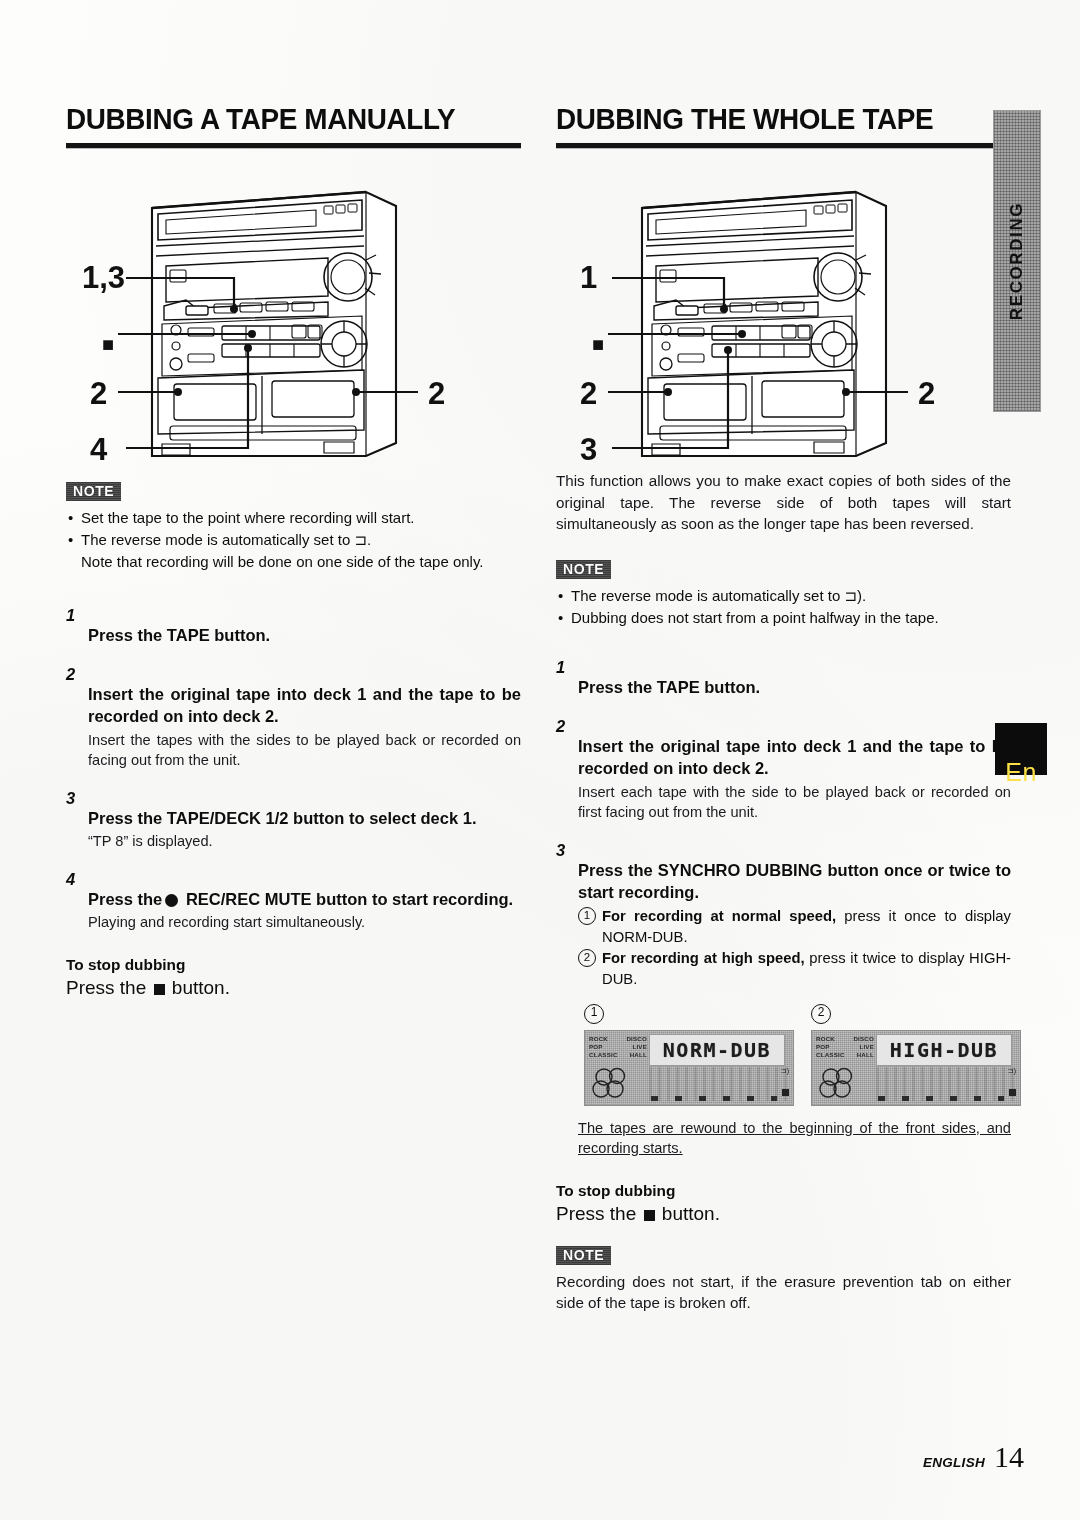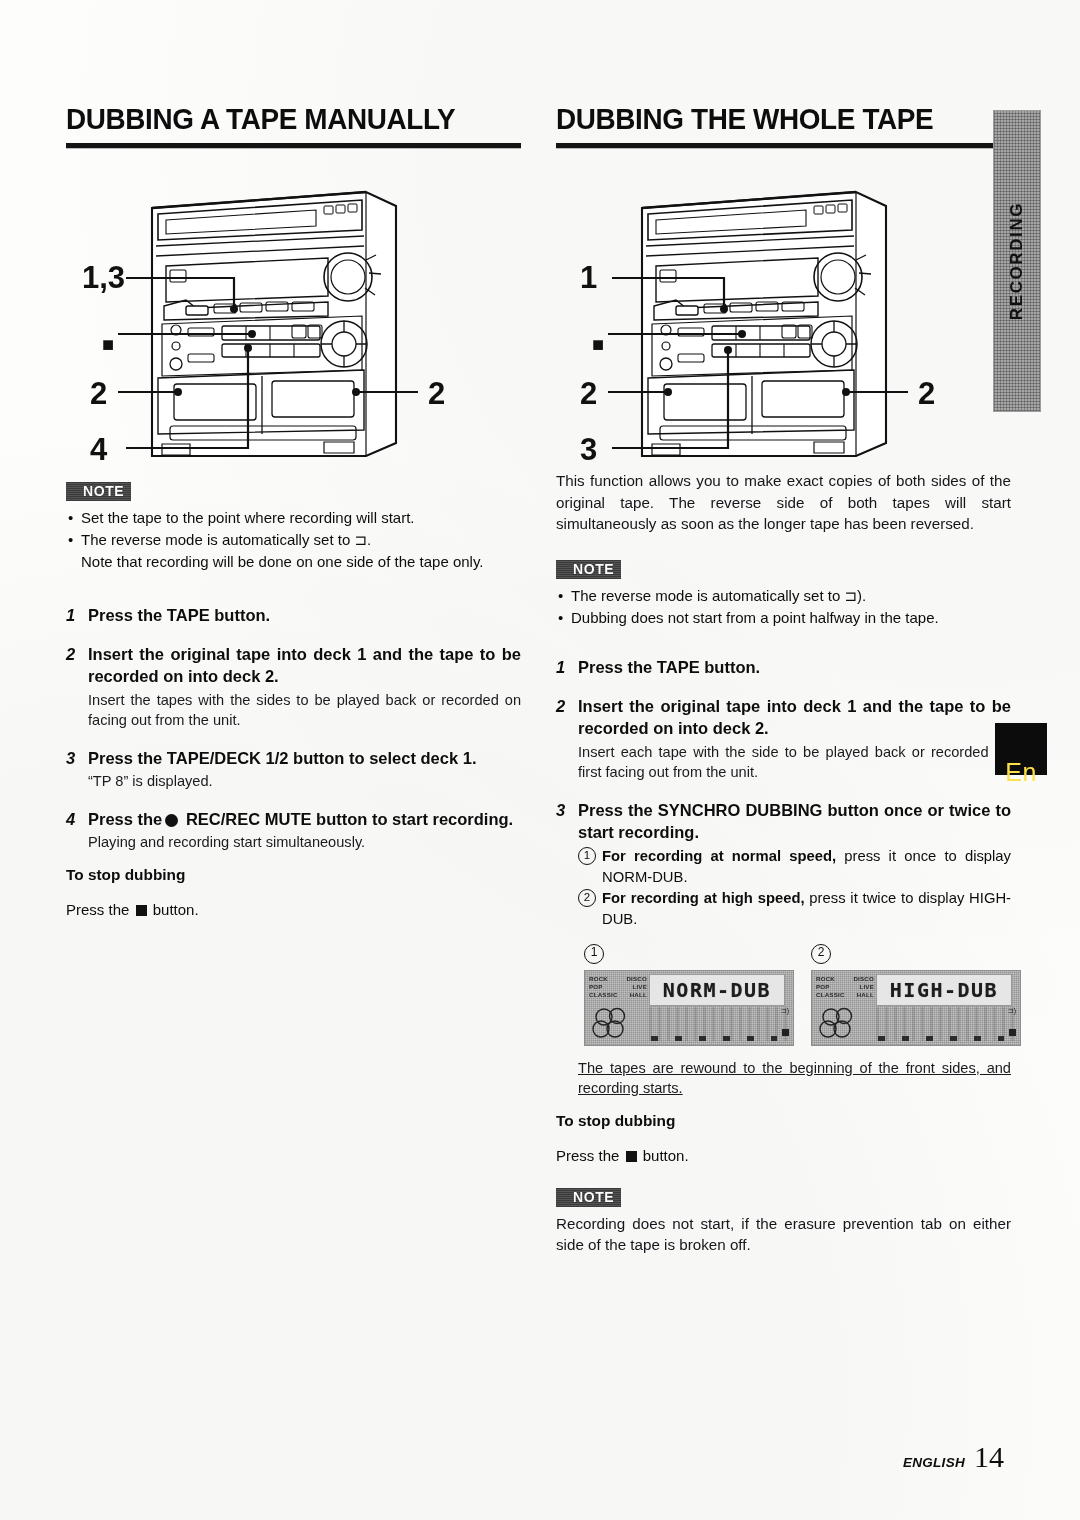--- a/index.html
+++ b/index.html
@@ -50,21 +50,21 @@
   .para{
     font-size:15.2px;line-height:21.5px;text-align:justify;margin:0 0 0 0;
     color:#15161a;
   }
   .note-badge{
     display:inline-block;
     background:
       repeating-linear-gradient(0deg,#3a3a3a 0 1px,#555 1px 2px),
       #444;
     color:#fff;font-weight:bold;font-size:14px;letter-spacing:0.6px;
-    padding:2px 7px 3px 17px;line-height:1;
+    padding:2px 7px 3px 7px;line-height:1;
     margin:0 0 6px 0;
     text-shadow:0 0 1px #000;
   }
   ul.bullets{margin:0;padding:0;list-style:none;}
   ul.bullets li{
     font-size:15px;line-height:21px;
     padding-left:15px;position:relative;
     margin-bottom:1px;
   }
   ul.bullets li:before{
@@ -74,29 +74,29 @@
   ul.bullets li.cont:before{content:"";}
 
   .step{display:flex;margin-top:16px;}
   .step-num{
     font-weight:bold;font-style:italic;font-size:16.5px;
     width:22px;flex:0 0 22px;line-height:22.5px;
   }
   .step-body{flex:1;}
   .step-head{
     font-weight:bold;font-size:16.5px;line-height:22.5px;
-    text-align:justify;text-align-last:left;
+    text-align:justify;text-align-last:left;margin-top:20px;
   }
   .step-head.jst{text-align:justify;}
   .step-sub{
     font-size:14.6px;line-height:20.5px;margin-top:2px;text-align:justify;
     color:#1a1b1e;
   }
-  .subhead{font-weight:bold;font-size:15.4px;margin-top:12px;line-height:20px;}
-  .subline{font-size:15px;line-height:21px;margin-top:14px;}
+  .subhead{font-weight:bold;font-size:15.4px;margin-top:22px;line-height:20px;}
+  .subline{font-size:19px;line-height:21px;margin-top:2px;}
   .sq{display:inline-block;width:11px;height:11px;background:#111;vertical-align:-1px;margin:0 2px;}
   .circ{display:inline-block;width:13px;height:13px;border-radius:50%;background:#111;vertical-align:-2px;margin:0 3px;}
 
   .sublist{margin:2px 0 0 0;padding:0;list-style:none;}
   .sublist li{
     font-size:14.8px;line-height:21px;position:relative;padding-left:24px;text-align:justify;
   }
   .sublist li .mark{
     position:absolute;left:0;top:1px;
     display:inline-block;width:16px;height:16px;border:1.3px solid #111;border-radius:50%;
@@ -159,21 +159,21 @@
   .tab-en{
     position:absolute;left:995px;top:723px;width:52px;height:52px;background:#0c0c0c;
   }
   .tab-en span{
     position:absolute;left:50%;top:50%;transform:translate(-50%,-50%);
     color:#fde047;font-weight:normal;font-size:25px;letter-spacing:0.5px;margin-top:23px;
   }
 
   
   .footer{
-    position:absolute;right:76px;bottom:48px;
+    position:absolute;right:56px;bottom:48px;
     display:flex;align-items:baseline;gap:9px;
   }
   .footer .lbl{font-weight:bold;font-style:italic;font-size:13.5px;letter-spacing:0.3px;}
   .footer .pg{font-size:30px;font-family:"Liberation Serif", serif;line-height:1;}
 </style>
 </head>
 <body>
 
 <div class="page">
 

